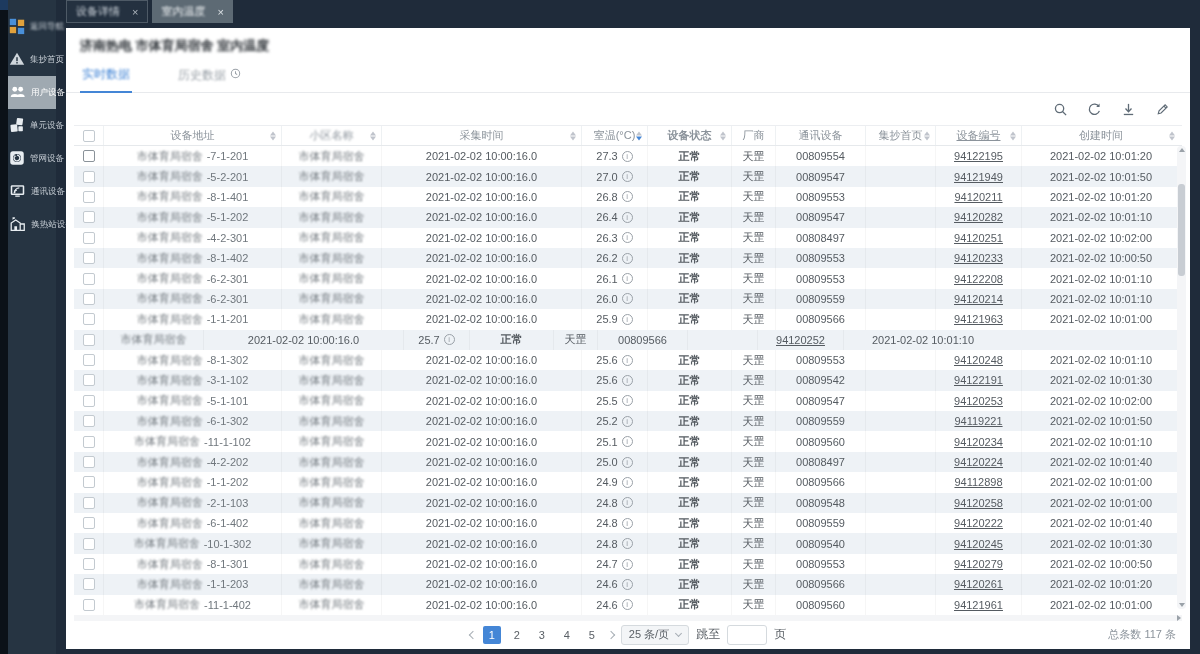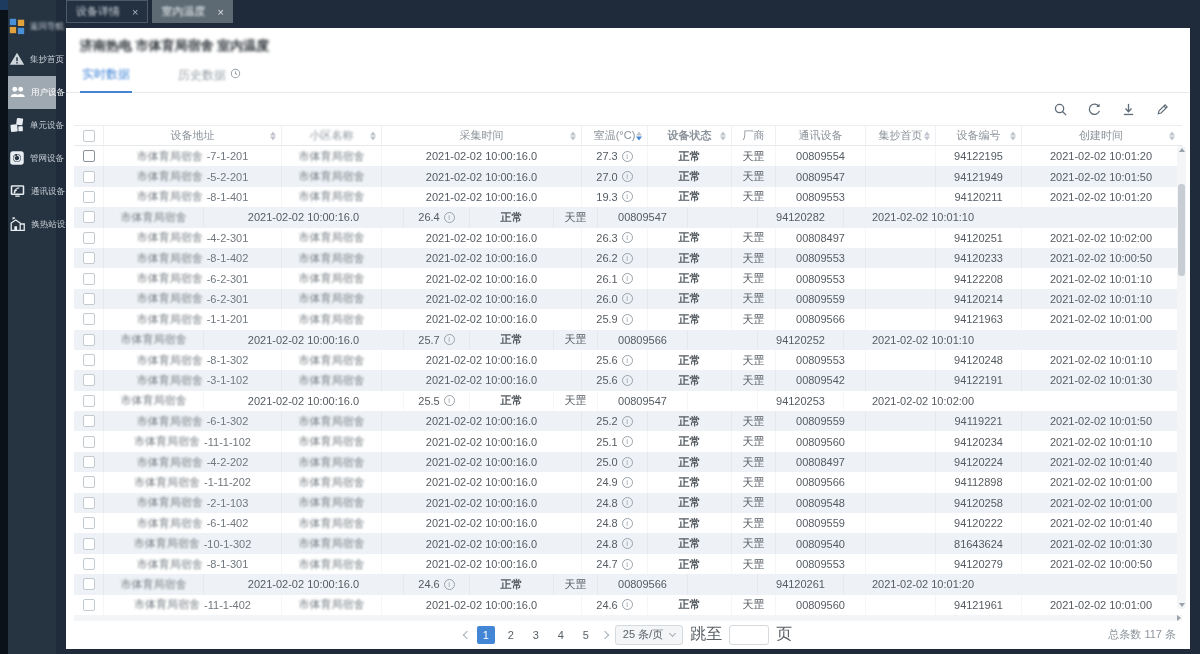--- a/index.html
+++ b/index.html
@@ -54,21 +54,21 @@
   .sort .down.on { border-top-color:#4486d6; }
 
   .tbody { display:flex; flex-direction:column; }
   .tr { display:flex; height:20.4px; align-items:center; background:#ffffff; }
   .tr.alt { background:#eef2f6; }
   .td { font-size:11px; color:#555b61; text-align:center; height:100%; display:flex; align-items:center; justify-content:center; gap:4px; border-right:1px solid rgba(0,0,0,0.035); overflow:hidden; white-space:nowrap; }
   .td:last-child { border-right:none; }
   .addr-dim { color:#70777d; }
 
   .c0{width:30px;} .c1{width:178px;} .c2{width:100px;} .c3{width:200px;} .c4{width:66px;}
-  .c5{width:84px;font-weight:bold;} .c6{width:44px;} .c7{width:90px;} .c8{width:70px;} .c9{width:86px;} .c10{width:158px;}
+  .c5{width:84px;font-weight:bold;} .c6{width:44px;} .c7{width:90px;} .c8{width:70px;} .c9{width:86px;text-decoration:underline;} .c10{width:158px;}
 
   .checkbox { width:12px; height:12px; border:1px solid #c3cad0; border-radius:2px; background:#fff; cursor:pointer; }
   .tr:first-child .checkbox { border-color:#8a9299; }
   .info-i { width:11px; height:11px; border:1px solid #9aa1a8; border-radius:50%; color:#9aa1a8; font-size:8px; line-height:9px; display:inline-flex; align-items:center; justify-content:center; cursor:pointer; flex:0 0 auto; }
 
   
   .vscroll { position:absolute; right:-4px; top:21px; bottom:6px; width:9px; background:#f4f5f7; border-radius:4px; }
   .vscroll .arr { position:absolute; left:2px; width:0; height:0; border-left:3px solid transparent; border-right:3px solid transparent; }
   .vscroll .arr.up { top:2px; border-bottom:4px solid #9aa1a8; }
   .vscroll .arr.dn { bottom:2px; border-top:4px solid #9aa1a8; }
@@ -78,21 +78,21 @@
 
   
   .pagebar { height:28px; display:flex; align-items:center; justify-content:center; gap:7px; position:relative; }
   .chev { width:6px; height:6px; border-left:1.4px solid #a7aeb5; border-bottom:1.4px solid #a7aeb5; cursor:pointer; }
   .chev.left { transform:rotate(45deg); }
   .chev.right { transform:rotate(225deg); }
   .page-num { min-width:18px; height:18px; display:flex; align-items:center; justify-content:center; font-size:11px; color:#5a6066; border-radius:2px; cursor:pointer; padding:0 3px; }
   .page-num.active { background:#4486d6; color:#ffffff; }
   .size-select { height:20px; display:flex; align-items:center; gap:7px; padding:4px 7px; border:1px solid #d5dade; border-radius:3px; background:#f3f5f7; font-size:11px; color:#5a6066; cursor:pointer; }
   .select-caret { width:5px; height:5px; border-left:1.2px solid #a7aeb5; border-bottom:1.2px solid #a7aeb5; transform:rotate(-45deg); margin-top:-2px; }
-  .jump-label, .page-unit { font-size:16px; color:#5a6066; }
+  .jump-label, .page-unit { font-size:12px; color:#5a6066; }
   .jump-input { width:40px; height:20px; border:1px solid #d5dade; border-radius:3px; font-size:11px; text-align:center; outline:none; color:#5a6066; }
   .total-count { position:absolute; right:14px; font-size:11px; color:#8b939b; }
 </style>
 </head>
 <body>
 
 <div class="edge-strip">
   <div class="corner-chip"></div>
 </div>
 
@@ -362,35 +362,39 @@
     </div>
     <div class="td c1">
       <span class="blur-strong addr-dim">市体育局宿舍</span>
                 <span class="blur-tiny addr-dim">-8-1-401</span>
     </div>
     <div class="td c2">
       <span class="blur-strong addr-dim">市体育局宿舍</span>
     </div>
     <div class="td c3">2021-02-02 10:00:16.0</div>
     <div class="td c4">
-      <span>19.3</span>
+      <span>26.8</span>
       <span class="info-i">i</span>
     </div>
     <div class="td c5">正常</div>
     <div class="td c6">天罡</div>
     <div class="td c7">00809553</div>
     <div class="td c8"></div>
     <div class="td c9">94120211</div>
     <div class="td c10">2021-02-02 10:01:20</div>
   </div>
 
   <div class="tr alt">
     <div class="td c0">
       <span class="checkbox"></span>
     </div>
+    <div class="td c1">
+      <span class="blur-strong addr-dim">市体育局宿舍</span>
+                <span class="blur-tiny addr-dim">-5-1-202</span>
+    </div>
     <div class="td c2">
       <span class="blur-strong addr-dim">市体育局宿舍</span>
     </div>
     <div class="td c3">2021-02-02 10:00:16.0</div>
     <div class="td c4">
       <span>26.4</span>
       <span class="info-i">i</span>
     </div>
     <div class="td c5">正常</div>
     <div class="td c6">天罡</div>
@@ -585,20 +589,24 @@
     <div class="td c7">00809542</div>
     <div class="td c8"></div>
     <div class="td c9">94122191</div>
     <div class="td c10">2021-02-02 10:01:30</div>
   </div>
 
   <div class="tr">
     <div class="td c0">
       <span class="checkbox"></span>
     </div>
+    <div class="td c1">
+      <span class="blur-strong addr-dim">市体育局宿舍</span>
+                <span class="blur-tiny addr-dim">-5-1-101</span>
+    </div>
     <div class="td c2">
       <span class="blur-strong addr-dim">市体育局宿舍</span>
     </div>
     <div class="td c3">2021-02-02 10:00:16.0</div>
     <div class="td c4">
       <span>25.5</span>
       <span class="info-i">i</span>
     </div>
     <div class="td c5">正常</div>
     <div class="td c6">天罡</div>
@@ -679,21 +687,21 @@
     <div class="td c9">94120224</div>
     <div class="td c10">2021-02-02 10:01:40</div>
   </div>
 
   <div class="tr">
     <div class="td c0">
       <span class="checkbox"></span>
     </div>
     <div class="td c1">
       <span class="blur-strong addr-dim">市体育局宿舍</span>
-                <span class="blur-tiny addr-dim">-1-11-202</span>
+                <span class="blur-tiny addr-dim">-1-1-202</span>
     </div>
     <div class="td c2">
       <span class="blur-strong addr-dim">市体育局宿舍</span>
     </div>
     <div class="td c3">2021-02-02 10:00:16.0</div>
     <div class="td c4">
       <span>24.9</span>
       <span class="info-i">i</span>
     </div>
     <div class="td c5">正常</div>
@@ -765,21 +773,21 @@
     </div>
     <div class="td c3">2021-02-02 10:00:16.0</div>
     <div class="td c4">
       <span>24.8</span>
       <span class="info-i">i</span>
     </div>
     <div class="td c5">正常</div>
     <div class="td c6">天罡</div>
     <div class="td c7">00809540</div>
     <div class="td c8"></div>
-    <div class="td c9">81643624</div>
+    <div class="td c9">94120245</div>
     <div class="td c10">2021-02-02 10:01:30</div>
   </div>
 
   <div class="tr">
     <div class="td c0">
       <span class="checkbox"></span>
     </div>
     <div class="td c1">
       <span class="blur-strong addr-dim">市体育局宿舍</span>
                 <span class="blur-tiny addr-dim">-8-1-301</span>
@@ -796,20 +804,24 @@
     <div class="td c6">天罡</div>
     <div class="td c7">00809553</div>
     <div class="td c8"></div>
     <div class="td c9">94120279</div>
     <div class="td c10">2021-02-02 10:00:50</div>
   </div>
 
   <div class="tr alt">
     <div class="td c0">
       <span class="checkbox"></span>
+    </div>
+    <div class="td c1">
+      <span class="blur-strong addr-dim">市体育局宿舍</span>
+                <span class="blur-tiny addr-dim">-1-1-203</span>
     </div>
     <div class="td c2">
       <span class="blur-strong addr-dim">市体育局宿舍</span>
     </div>
     <div class="td c3">2021-02-02 10:00:16.0</div>
     <div class="td c4">
       <span>24.6</span>
       <span class="info-i">i</span>
     </div>
     <div class="td c5">正常</div>

